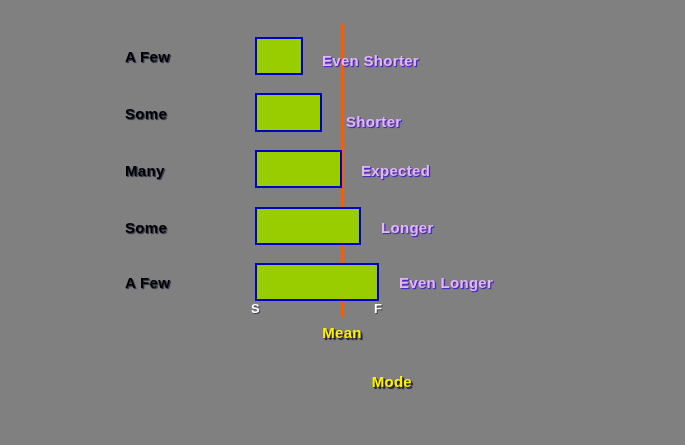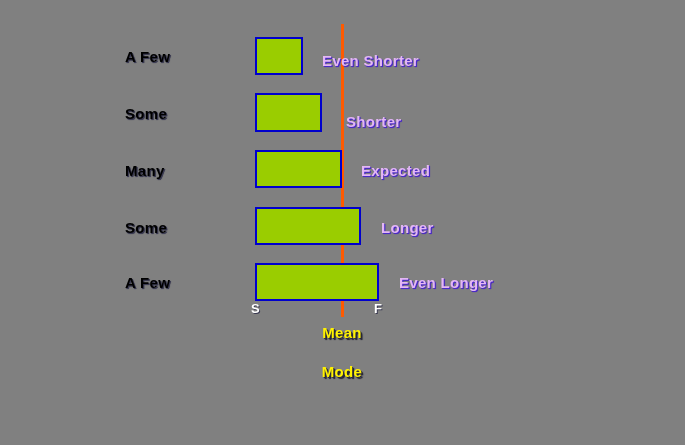--- a/index.html
+++ b/index.html
@@ -96,15 +96,15 @@
   <div class="dur-label" style="left:381px; top:219px;">Longer</div>
 
   <div class="qty-label" style="left:125px; top:274px; width:110px;">A Few</div>
   <div class="bar" style="left:255px; top:263px; width:124px; height:38px;"></div>
   <div class="dur-label" style="left:399px; top:274px;">Even Longer</div>
 
   <div class="axis-mark" style="left:251px; top:301px;">S</div>
   <div class="axis-mark" style="left:374px; top:301px;">F</div>
 
   <div class="stat-label" style="left:272px; top:324px; width:140px;">Mean</div>
-  <div class="stat-label" style="left:272px; top:363px; width:140px;">Mode</div>
+  <div class="stat-label" style="left:272px; top:373px; width:140px;text-align:right;">Mode</div>
 
 </div>
 
 </body></html>

